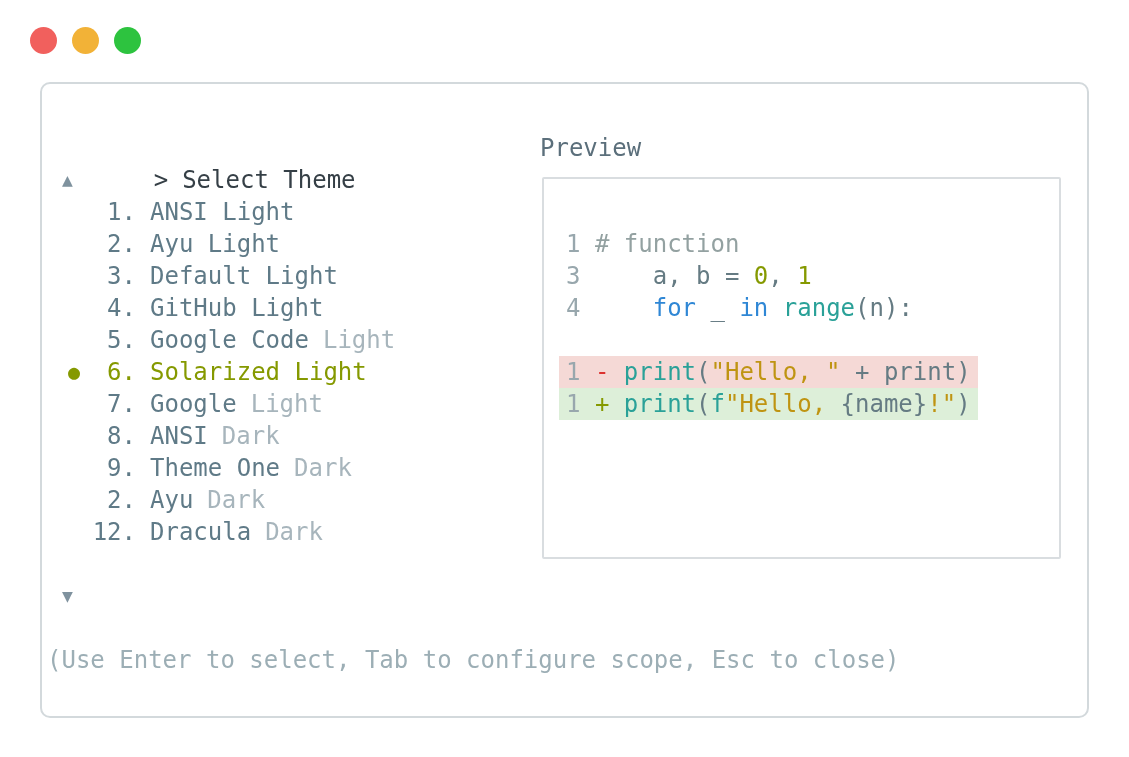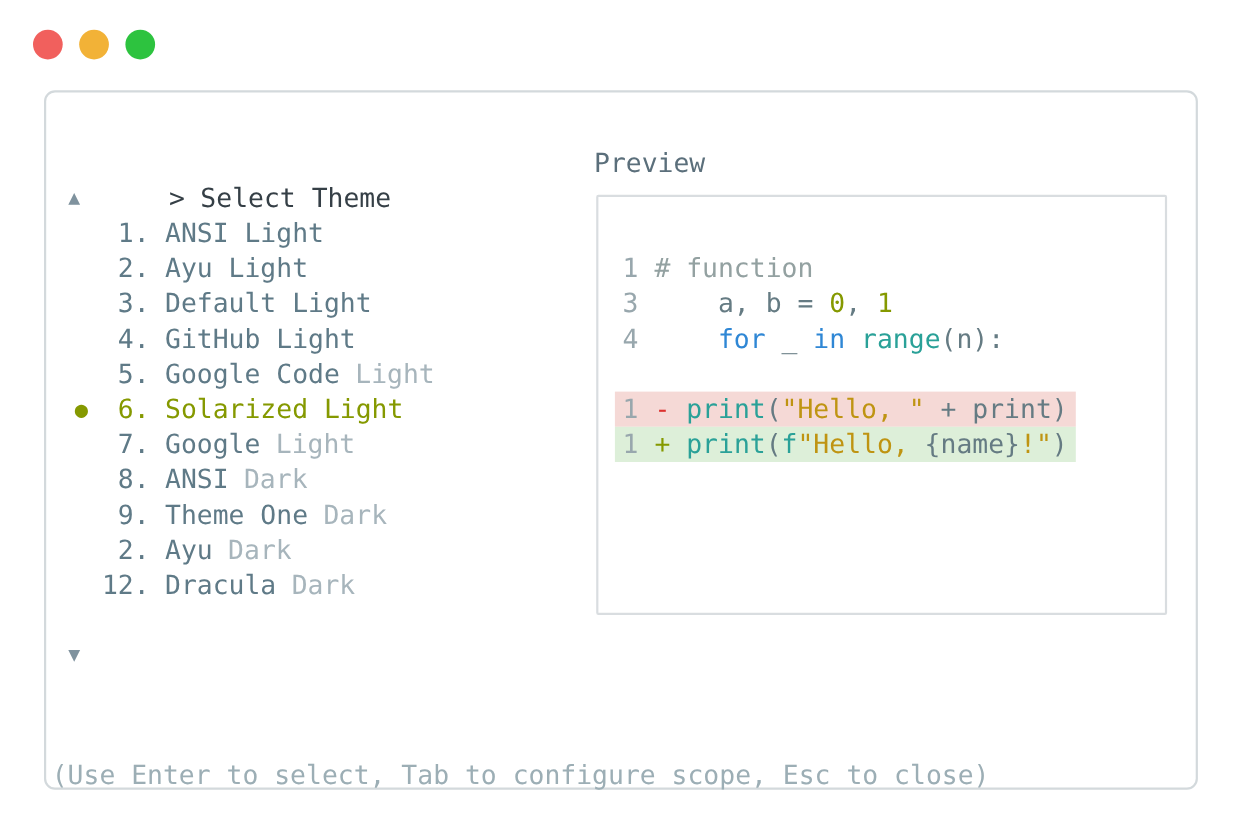--- a/index.html
+++ b/index.html
@@ -29,21 +29,21 @@
   
   .theme-list{position:absolute;left:16px;top:112px;width:500px;}
   .theme-row{position:relative;height:32px;line-height:32px;color:var(--list_primary);}
   .theme-row .bullet{
     position:absolute;left:10px;top:0;font-size:20px;color:var(--selected);
   }
   .theme-row .num{display:inline-block;width:58px;margin-left:20px;text-align:right;}
   .theme-row .label{margin-left:14px;}
   .theme-row .variant{color:var(--list_muted);margin-left:14px;}
   .theme-row.selected, .theme-row.selected .num{color:var(--selected);}
-  .help-row{left:5px;top:560px;color:var(--help);margin-top:45px;}
+  .help-row{left:5px;top:560px;color:var(--help);}
   
   .preview-label{position:absolute;left:498px;top:48px;height:32px;line-height:32px;color:var(--preview_label);}
   .preview-box{
     position:absolute;left:500px;top:93px;width:519px;height:382px;
     border:2px solid var(--preview_border);border-radius:2px;background:#ffffff;
     box-sizing:border-box;padding:49px 0 0 22px;overflow:hidden;
   }
   .code-line{height:32px;line-height:32px;white-space:pre;font-size:24px;}
   .line-inner{display:inline-block;height:32px;line-height:32px;}
   .line-inner.diff-removed{background:var(--diff_removed_bg);padding:0 7px;margin-left:-7px;}

